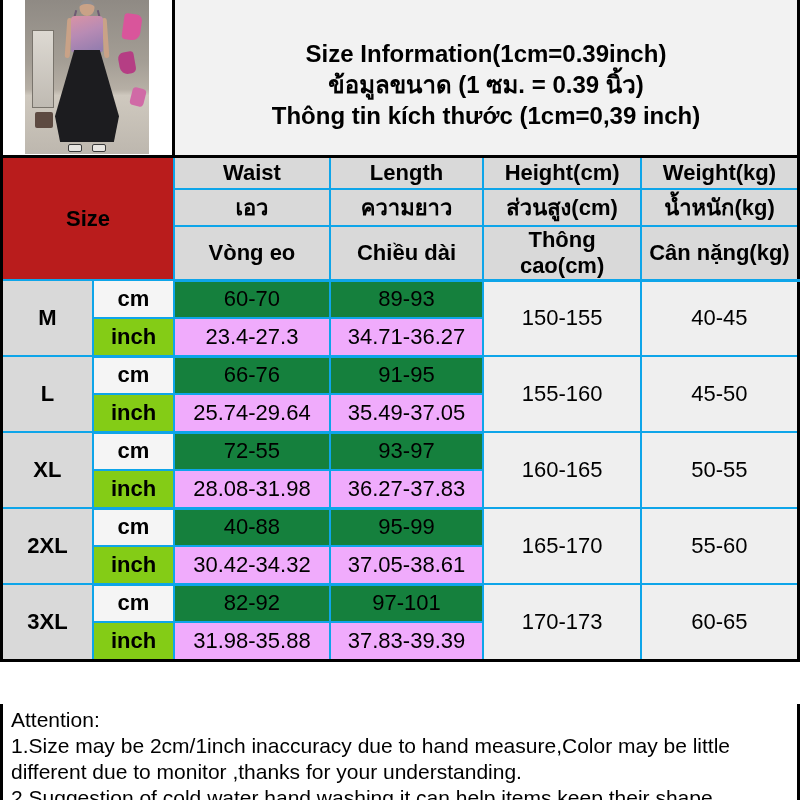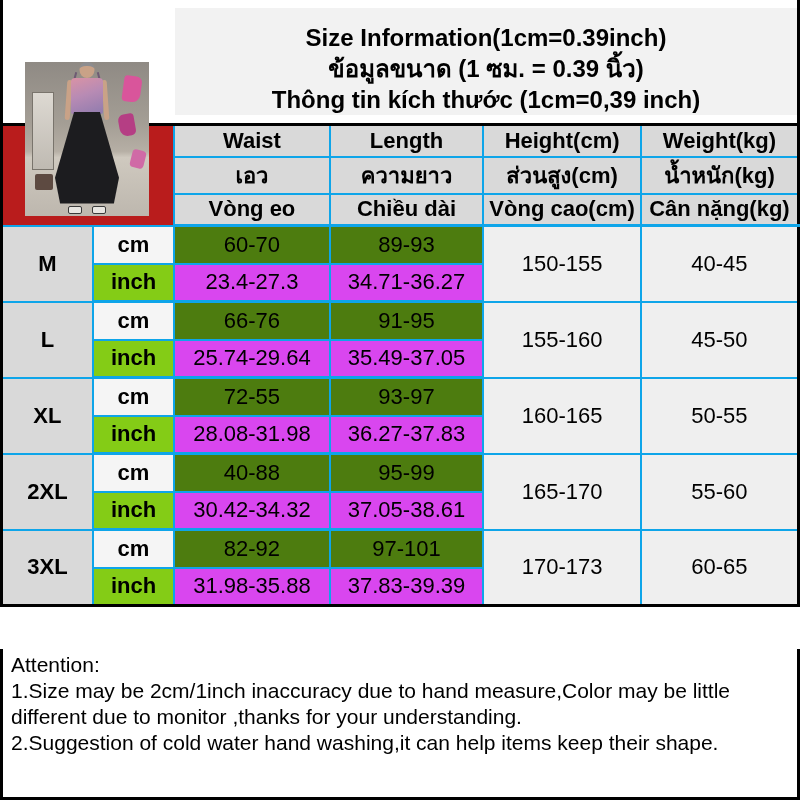--- a/index.html
+++ b/index.html
@@ -2,22 +2,22 @@
 <html><head>
 <meta charset="utf-8">
 <style>
   * { box-sizing: border-box; }
   html, body { margin: 0; padding: 0; background: #ffffff;
     font-family: "Liberation Sans", "DejaVu Sans", sans-serif; color: #000; }
   .page { width: 800px; height: 800px; background: #fff; display: flex;
     flex-direction: column; overflow: hidden; }
 
   
-  .top-band { height: 123px; flex: none; display: flex;
-    border-left: 3px solid #000; border-right: 3px solid #000; align-items: center; }
+  .top-band { height: 155px; flex: none; display: flex;
+    border-left: 3px solid #000; border-right: 3px solid #000; }
   .photo-cell { width: 172px; flex: none; background: #fff; position: relative;
     border-right: 3px solid #000; }
   .photo { position: absolute; left: 22px; top: 0; width: 124px; height: 154px;
     overflow: hidden; background: linear-gradient(180deg, #8f8a84 0%, #a49e95 40%,
       #b6afa5 58%, #cfc9bf 62%, #bdb7ae 100%); }
   .mirror { position: absolute; left: 7px; top: 30px; width: 22px; height: 78px;
     background: linear-gradient(180deg,#ddd9d2,#bfbab2); border: 1px solid #79746c; }
   .shelf { position: absolute; left: 10px; top: 112px; width: 18px; height: 16px;
     background: #5d4a41; border-radius: 2px; }
   .garment-1 { position: absolute; right: 8px; top: 14px; width: 18px; height: 26px;
@@ -60,22 +60,22 @@
     flex: none; border: 3px solid #000; }
   .size-table td { border: 2px solid #0ea5e9; text-align: center; vertical-align: middle;
     padding: 0; font-size: 22px; overflow: hidden; }
   tr.hrow { height: 32px; }
   tr.drow { height: 38px; }
   .hd { background: #d9d9d9; font-weight: bold; font-size: 21px; }
   .size-corner { background: #b91c1c; font-weight: bold; font-size: 23px; }
   .size-label { background: #d9d9d9; font-weight: bold; font-size: 22px; }
   .unit { font-weight: bold; font-size: 20px; background: #f5f5f5; }
   .unit-inch { background: #84cc16; }
-  .val-cm { background: #4d7c0f; }
-  .val-inch { background: #d946ef; margin-top: 46px; }
+  .val-cm { background: #15803d; }
+  .val-inch { background: #f0abfc; margin-top: 46px; }
   .merged { background: #efefef; }
   tr.block-end td { border-bottom-width: 3px; }
 
   
   .attention { flex: 1; border: 3px solid #000; border-top: none;
     padding: 3px 8px; background: #fff; margin-top: 42px; }
   .attention div { font-size: 21px; line-height: 26px; }
 </style>
 </head>
 <body>
@@ -129,21 +129,21 @@
       </tr>
       <tr class="hrow">
         <td class="hd">เอว</td>
         <td class="hd">ความยาว</td>
         <td class="hd">ส่วนสูง(cm)</td>
         <td class="hd">น้ำหนัก(kg)</td>
       </tr>
       <tr class="hrow block-end">
         <td class="hd">Vòng eo</td>
         <td class="hd">Chiều dài</td>
-        <td class="hd">Vòng cao(cm)</td>
+        <td class="hd">Thông cao(cm)</td>
         <td class="hd">Cân nặng(kg)</td>
       </tr>
 
       <tr class="drow">
         <td class="size-label" rowspan="2">M</td>
         <td class="unit">cm</td>
         <td class="val-cm">60-70</td>
         <td class="val-cm">89-93</td>
         <td class="merged" rowspan="2">150-155</td>
         <td class="merged" rowspan="2">40-45</td>

